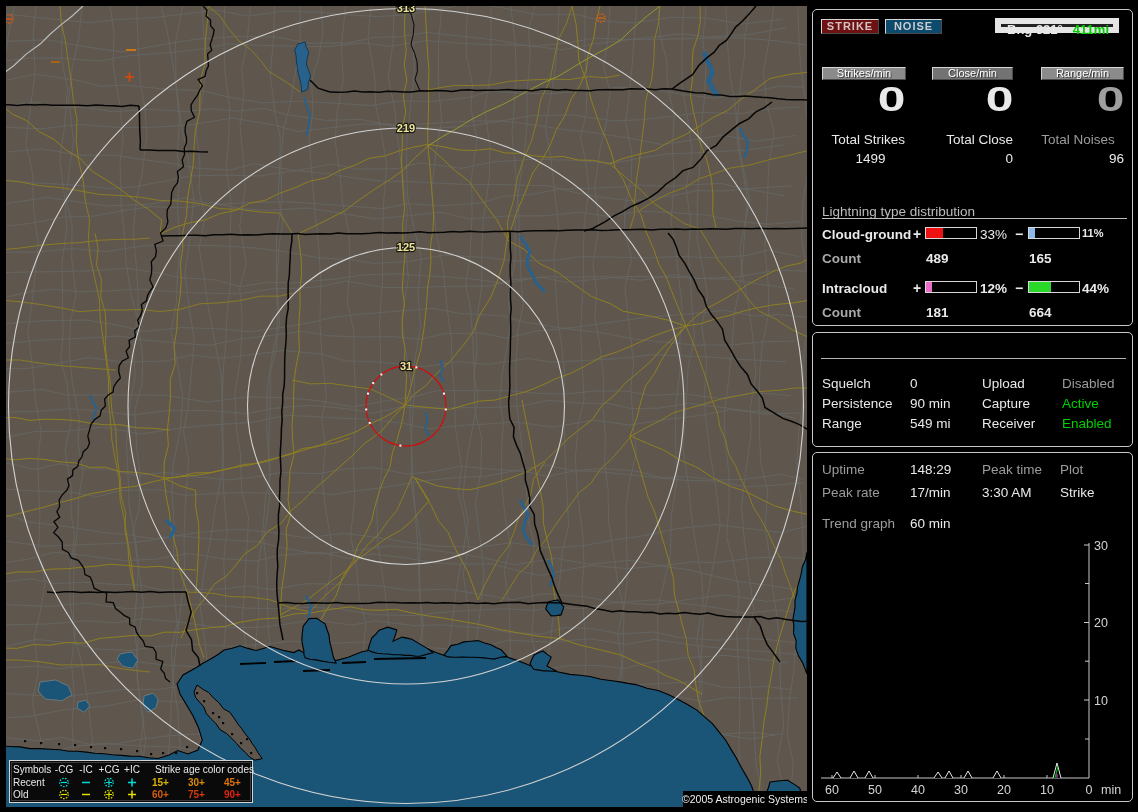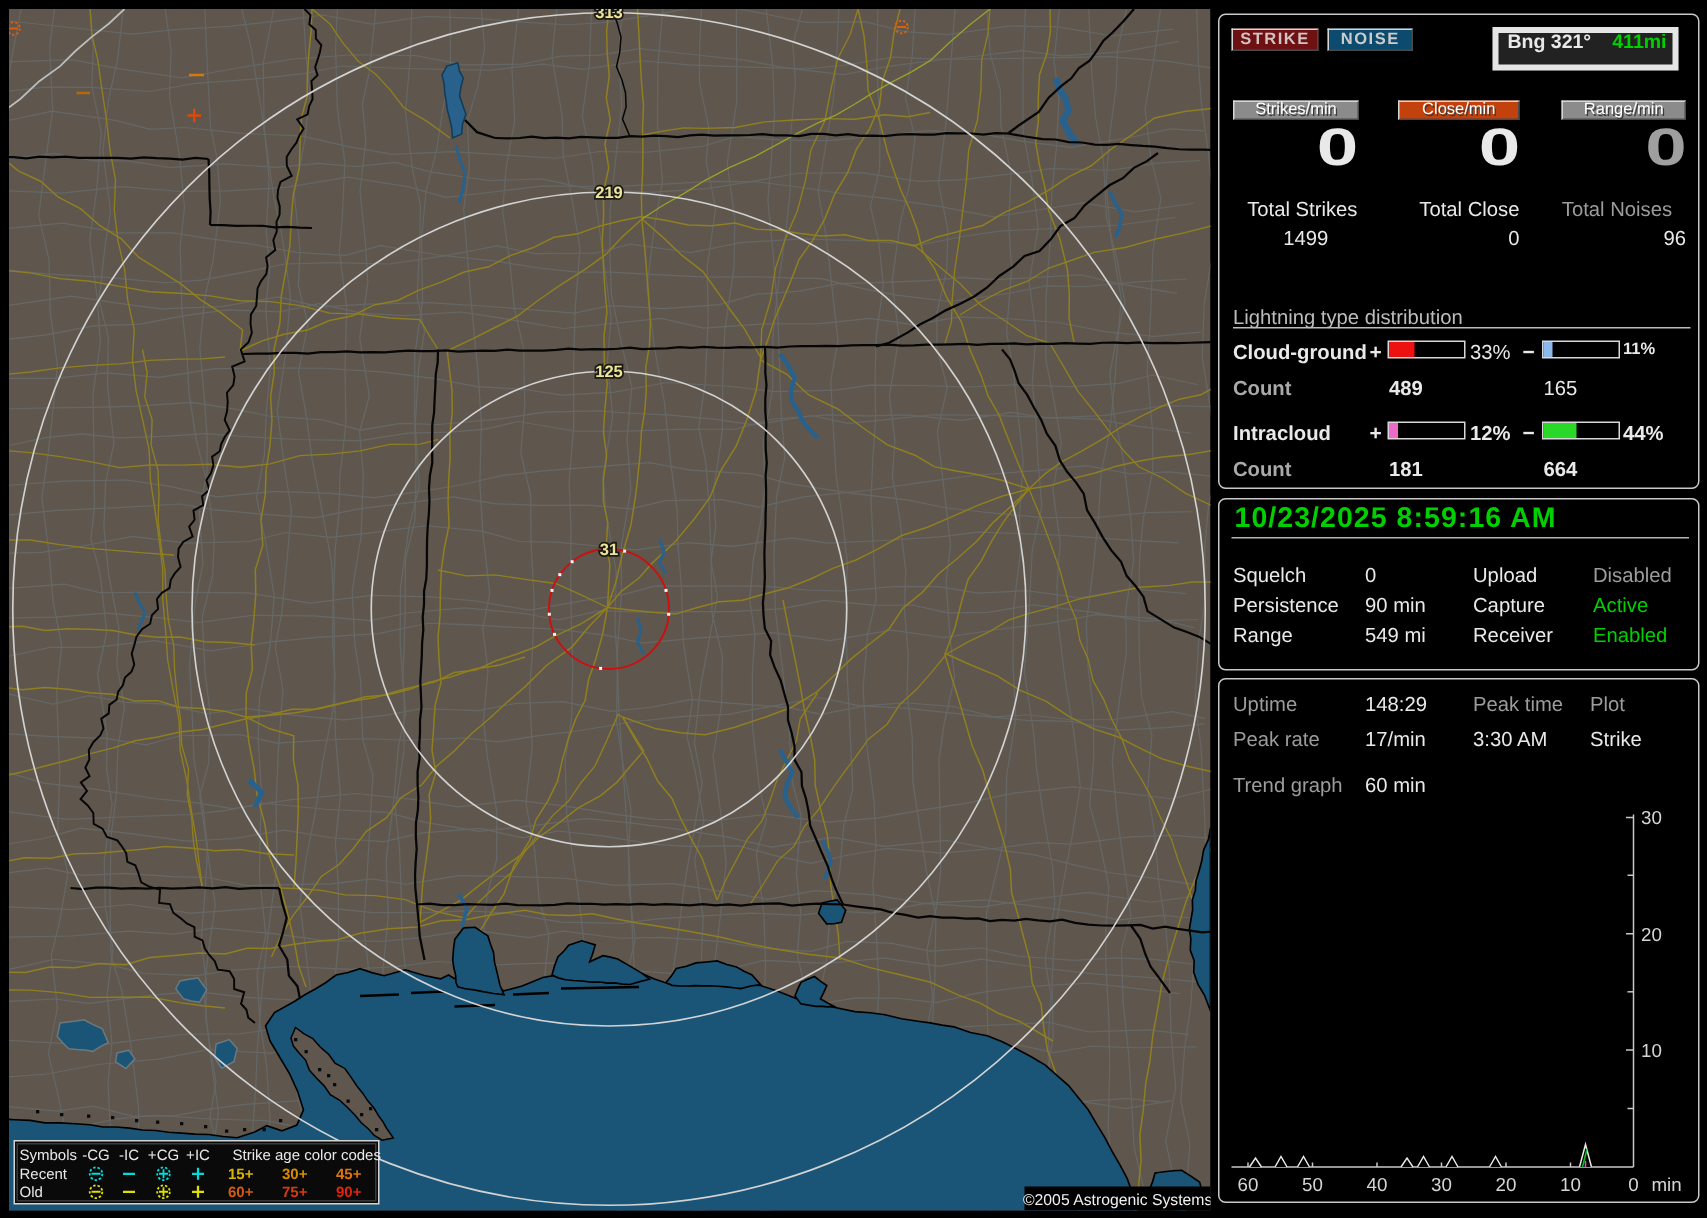--- a/index.html
+++ b/index.html
@@ -264,26 +264,26 @@
 <text x="152" y="798" fill="#d45c10" font-weight="bold" font-family="Liberation Sans, sans-serif" font-size="10">60+</text>
 <text x="188" y="798" fill="#d43c10" font-weight="bold" font-family="Liberation Sans, sans-serif" font-size="10">75+</text>
 <text x="224" y="798" fill="#e02410" font-weight="bold" font-family="Liberation Sans, sans-serif" font-size="10">90+</text>
 <rect x="683" y="791" width="124" height="16" fill="#000"></rect>
 <text x="682" y="803" fill="#f0f0f0" font-family="Liberation Sans, sans-serif" font-size="10.5">©2005 Astrogenic Systems</text>
 </svg>
 
 <div class="panel" style="top:9px;height:317px">
  <div class="btn3d" style="left:8px;top:9px;width:58px;height:15px;background:#6e1113;color:#d2c2c2;font-size:11px;font-weight:bold;letter-spacing:1px;line-height:13px">STRIKE</div>
  <div class="btn3d" style="left:72px;top:9px;width:57px;height:15px;background:#0c4a6e;color:#cccccc;font-size:11px;font-weight:bold;letter-spacing:1px;line-height:13px">NOISE</div>
- <div class="abs" style="left:182px;top:8px;width:124px;height:29px;background:#222;border:4px solid #e5e5e5;font-size:13px;font-weight:bold;line-height:11px">
+ <div class="abs" style="left:182px;top:8px;width:124px;height:15px;background:#222;border:6px solid #e5e5e5;font-size:13px;font-weight:bold;line-height:11px">
    <span class="wt" style="position:absolute;left:6px">Bng 321°</span>
       <span class="gn" style="position:absolute;right:4px">411mi</span>
  </div>
  <div class="btn3d" style="left:9px;top:57px;width:84px;height:13px;background:#8b8b8b;color:#fff;font-size:11px;line-height:11px;text-shadow:1px 1px 0 #3c3c3c">Strikes/min</div>
- <div class="btn3d" style="left:119px;top:57px;width:81px;height:13px;background:#c2410c;color:#fff;font-size:11px;line-height:11px;text-shadow:1px 1px 0 #3c3c3c">Close/min</div>
+ <div class="btn3d" style="left:119px;top:57px;width:81px;height:13px;background:#737373;color:#fff;font-size:11px;line-height:11px;text-shadow:1px 1px 0 #3c3c3c">Close/min</div>
  <div class="btn3d" style="left:228px;top:57px;width:83px;height:13px;background:#8b8b8b;color:#fff;font-size:11px;line-height:11px;text-shadow:1px 1px 0 #3c3c3c">Range/min</div>
  <div class="abs wt" style="left:0px;top:71px;width:92px;text-align:right;font-size:35px;font-weight:bold;line-height:1"><span style="display:inline-block;transform:scaleX(1.42);transform-origin:100% 50%">0</span></div>
  <div class="abs wt" style="left:108px;top:71px;width:92px;text-align:right;font-size:35px;font-weight:bold;line-height:1"><span style="display:inline-block;transform:scaleX(1.42);transform-origin:100% 50%">0</span></div>
  <div class="abs" style="left:219px;top:71px;width:92px;text-align:right;font-size:35px;font-weight:bold;line-height:1;color:#9f9f9f"><span style="display:inline-block;transform:scaleX(1.42);transform-origin:100% 50%">0</span></div>
  <div class="abs wt lbl13" style="left:0px;top:122px;width:92px;text-align:right">Total Strikes</div>
  <div class="abs wt lbl13" style="left:12px;top:141px;width:91px;text-align:center">1499</div>
  <div class="abs wt lbl13" style="left:108px;top:122px;width:92px;text-align:right">Total Close</div>
  <div class="abs wt lbl13" style="left:108px;top:141px;width:92px;text-align:right">0</div>
  <div class="abs gt lbl13" style="left:219px;top:122px;width:92px;text-align:center">Total Noises</div>
  <div class="abs wt lbl13" style="left:219px;top:141px;width:92px;text-align:right">96</div>
@@ -295,39 +295,38 @@
       <div style="width:17px;height:10px;background:#ee1111"></div>
     </div>
  <div class="abs wt" style="left:167px;top:217px;font-size:13.5px;font-weight:normal">33%</div>
  <div class="abs wt" style="left:202px;top:216px;font-size:14px;font-weight:bold">−</div>
  <div class="abs" style="left:215px;top:217px;width:52px;height:12px;border:1px solid #d8d8d8;background:#000">
       <div style="width:6px;height:10px;background:#8cb8ec"></div>
     </div>
  <div class="abs wt" style="left:269px;top:217px;font-size:11px;font-weight:bold">11%</div>
  <div class="abs" style="left:9px;top:241px;font-size:13.5px;font-weight:bold;color:#a9a9a9">Count</div>
  <div class="abs wt" style="left:113px;top:241px;font-size:13.5px;font-weight:bold">489</div>
- <div class="abs wt" style="left:216px;top:241px;font-size:13.5px;font-weight:normal">165</div>
+ <div class="abs wt" style="left:216px;top:241px;font-size:13.5px;font-weight:bold">165</div>
  <div class="abs wt" style="left:9px;top:271px;font-size:13.5px;font-weight:bold">Intracloud</div>
  <div class="abs wt" style="left:100px;top:270px;font-size:14px;font-weight:bold">+</div>
  <div class="abs" style="left:112px;top:271px;width:52px;height:12px;border:1px solid #d8d8d8;background:#000">
       <div style="width:6px;height:10px;background:#ea6cc8"></div>
     </div>
  <div class="abs wt" style="left:167px;top:271px;font-size:13.5px;font-weight:bold">12%</div>
  <div class="abs wt" style="left:202px;top:270px;font-size:14px;font-weight:bold">−</div>
  <div class="abs" style="left:215px;top:271px;width:52px;height:12px;border:1px solid #d8d8d8;background:#000">
       <div style="width:22px;height:10px;background:#2ad82a"></div>
     </div>
  <div class="abs wt" style="left:269px;top:271px;font-size:13.5px;font-weight:bold">44%</div>
  <div class="abs" style="left:9px;top:295px;font-size:13.5px;font-weight:bold;color:#a9a9a9">Count</div>
  <div class="abs wt" style="left:113px;top:295px;font-size:13.5px;font-weight:bold">181</div>
  <div class="abs wt" style="left:216px;top:295px;font-size:13.5px;font-weight:bold">664</div>
 </div>
 
 <div class="panel" style="top:332px;height:115px">
- <div class="abs gn" style="left:10px;top:2px;font-size:19px;font-weight:bold;letter-spacing:0.7px">10/23/2025 8:59:16 AM</div>
  <div class="abs" style="left:8px;top:25px;width:305px;height:1px;background:#b4b4b4"></div>
  <div class="abs wt lbl13" style="left:9px;top:43px">Squelch</div>
  <div class="abs wt lbl13" style="left:97px;top:43px">0</div>
  <div class="abs wt lbl13" style="left:169px;top:43px">Upload</div>
  <div class="abs gt lbl13" style="left:249px;top:43px">Disabled</div>
  <div class="abs wt lbl13" style="left:9px;top:63px">Persistence</div>
  <div class="abs wt lbl13" style="left:97px;top:63px">90 min</div>
  <div class="abs wt lbl13" style="left:169px;top:63px">Capture</div>
  <div class="abs gn lbl13" style="left:249px;top:63px">Active</div>
  <div class="abs wt lbl13" style="left:9px;top:83px">Range</div>

